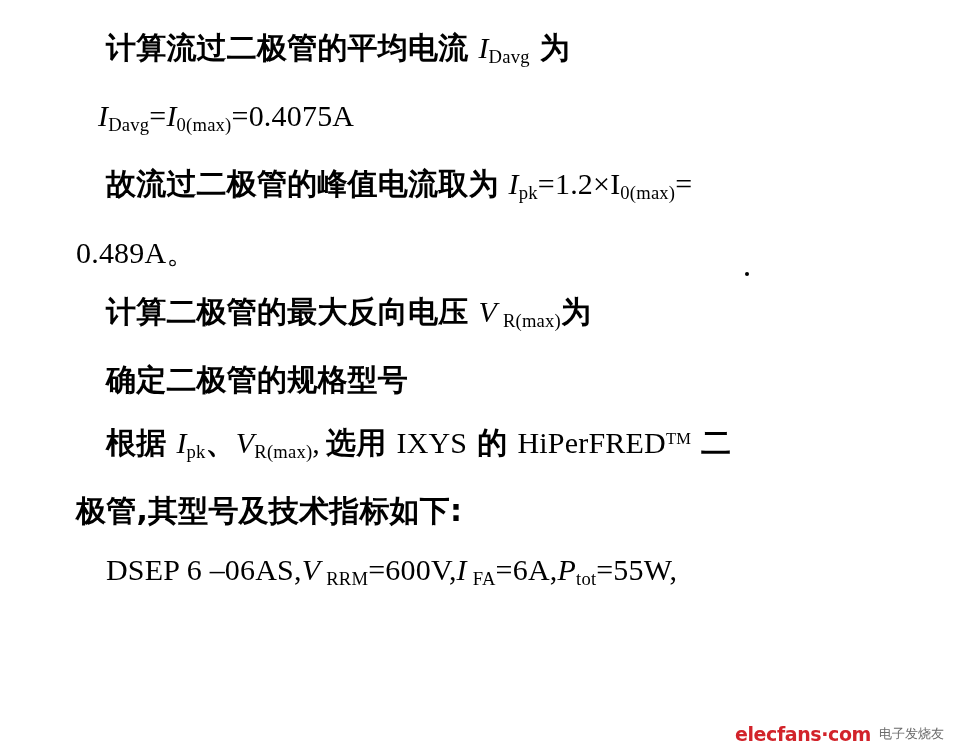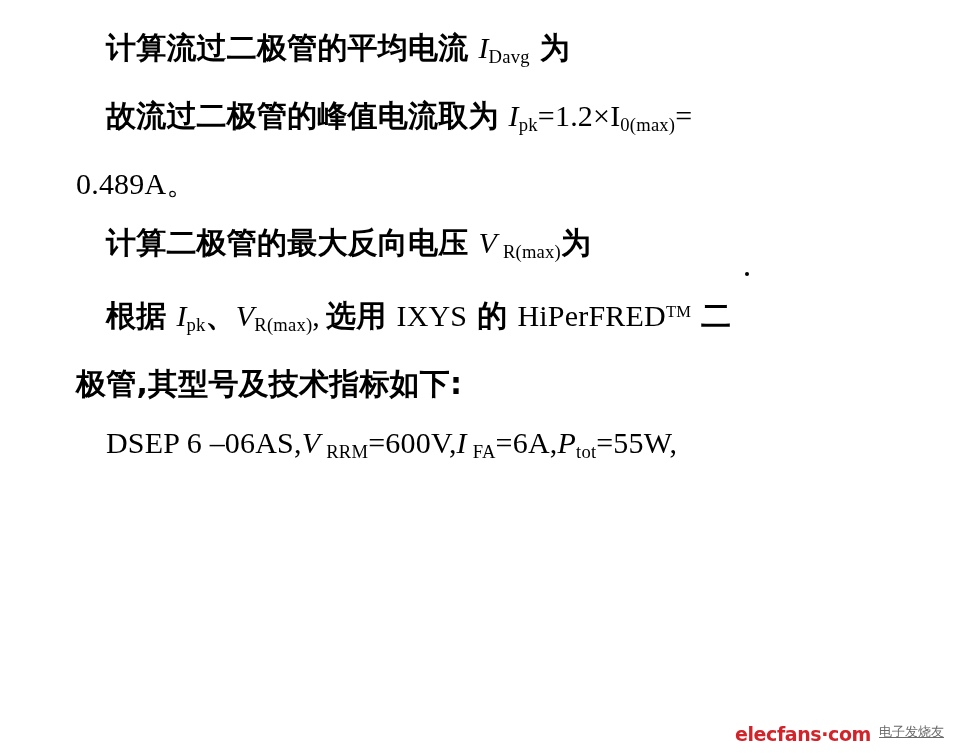--- a/index.html
+++ b/index.html
@@ -78,60 +78,65 @@
     width: 4px;
     height: 4px;
     background: #000;
     border-radius: 50%;
   }
   .watermark {
     position: absolute;
     right: 14px;
     bottom: 8px;
     display: flex;
-    align-items: flex-start;
+    align-items: center;
     gap: 8px;
   }
   .wm-main {
     color: #d2232a;
     font-family: "DejaVu Sans", "Liberation Sans", sans-serif;
     font-weight: 700;
     font-size: 19px;
     letter-spacing: -0.4px;
   }
   .wm-sub {
     color: #6a6a6a;
     font-family: "DejaVu Sans", "Liberation Sans", sans-serif;
     font-size: 13px;
-    text-decoration: underline;
   }
 </style>
 </head>
 <body>
 
 <div class="page">
 
   <div class="line indent">
     <span class="cjk">计算流过二极管的平均电流</span><span class="sp"></span><span class="math it">I</span><sub>Davg</sub><span class="sp"></span><span class="cjk">为</span>
   </div>
 
+  <div class="line indent-small">
+    <span class="math it">I</span><sub>Davg</sub><span class="math">=</span><span class="math it">I</span><sub>0(max)</sub><span class="math">=0.4075A</span>
+  </div>
 
   <div class="line indent">
     <span class="cjk">故流过二极管的峰值电流取为</span><span class="sp"></span><span class="math it">I</span><sub>pk</sub><span class="math">=1.2×I</span><sub>0(max)</sub><span class="math">=</span>
   </div>
 
   <div class="line noindent">
     <span class="math">0.489A。</span>
   </div>
 
   <div class="line indent">
     <span class="cjk">计算二极管的最大反向电压</span><span class="sp"></span><span class="math it">V</span><span class="sp-sm"></span><sub>R(max)</sub><span class="cjk">为</span>
   </div>
 
 
+  <div class="line indent">
+    <span class="cjk">确定二极管的规格型号</span>
+  </div>
 
   <div class="line indent">
     <span class="cjk">根据</span><span class="sp"></span><span class="math it">I</span><sub>pk</sub><span class="cjk-reg">、</span><span class="math it">V</span><sub>R(max)</sub><span class="math">,</span><span class="sp-sm"></span><span class="cjk">选用</span><span class="sp"></span><span class="math">IXYS</span><span class="sp"></span><span class="cjk">的</span><span class="sp"></span><span class="math">HiPerFRED</span><sup>TM</sup><span class="sp"></span><span class="cjk">二</span>
   </div>
 
   <div class="line noindent">
     <span class="cjk">极管,其型号及技术指标如下:</span>
   </div>
 
   <div class="line indent">

